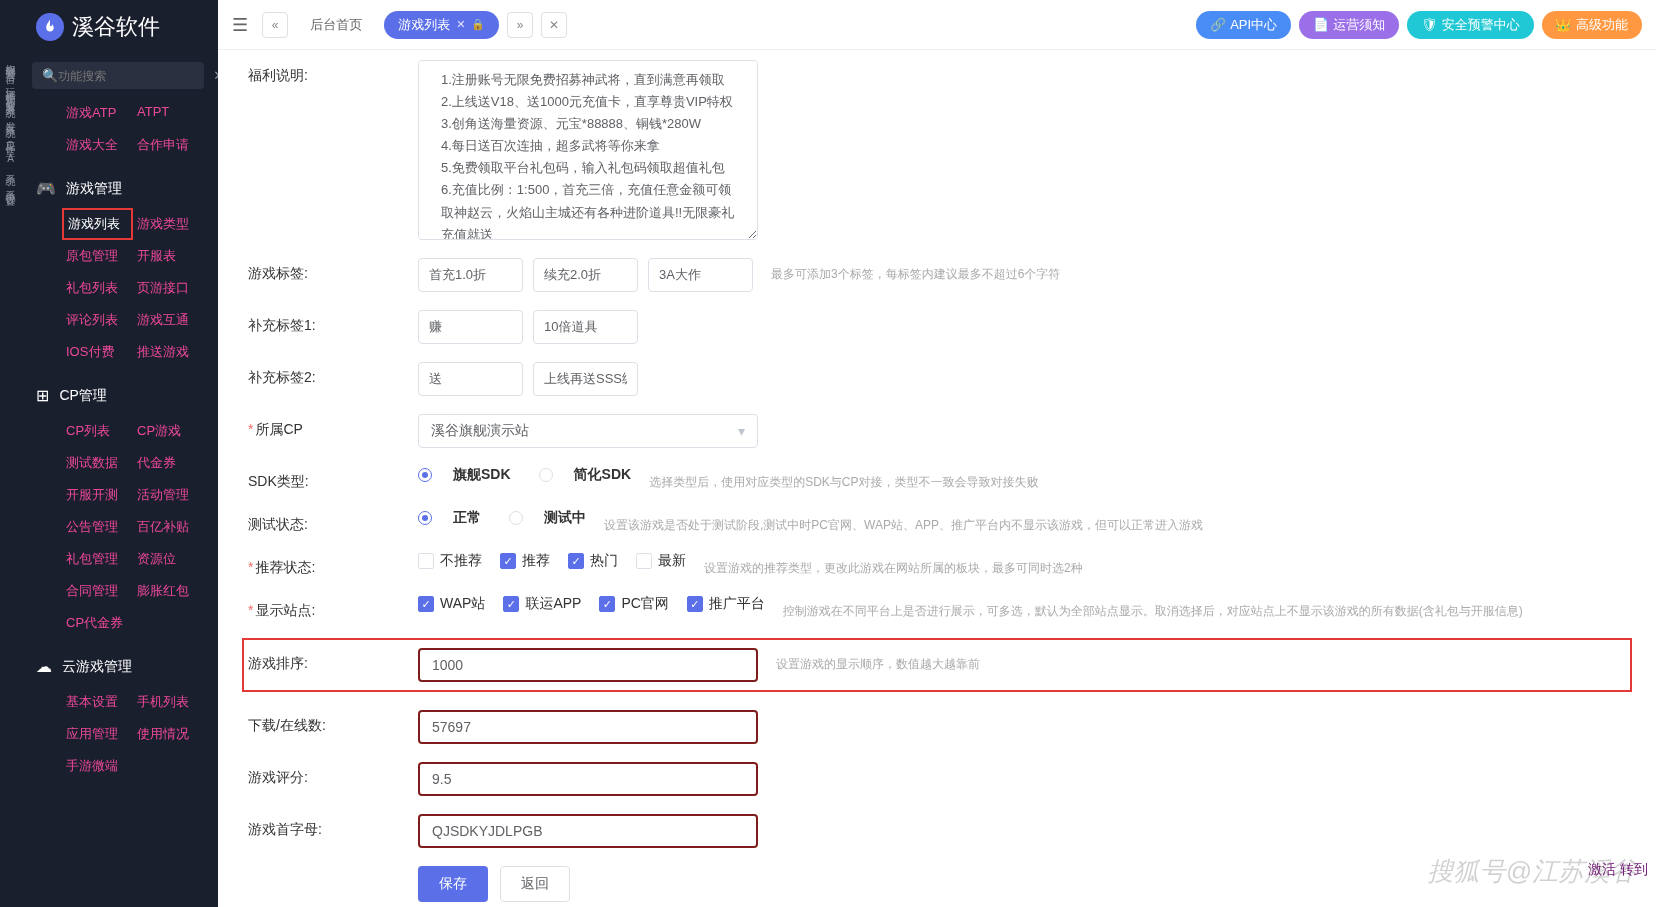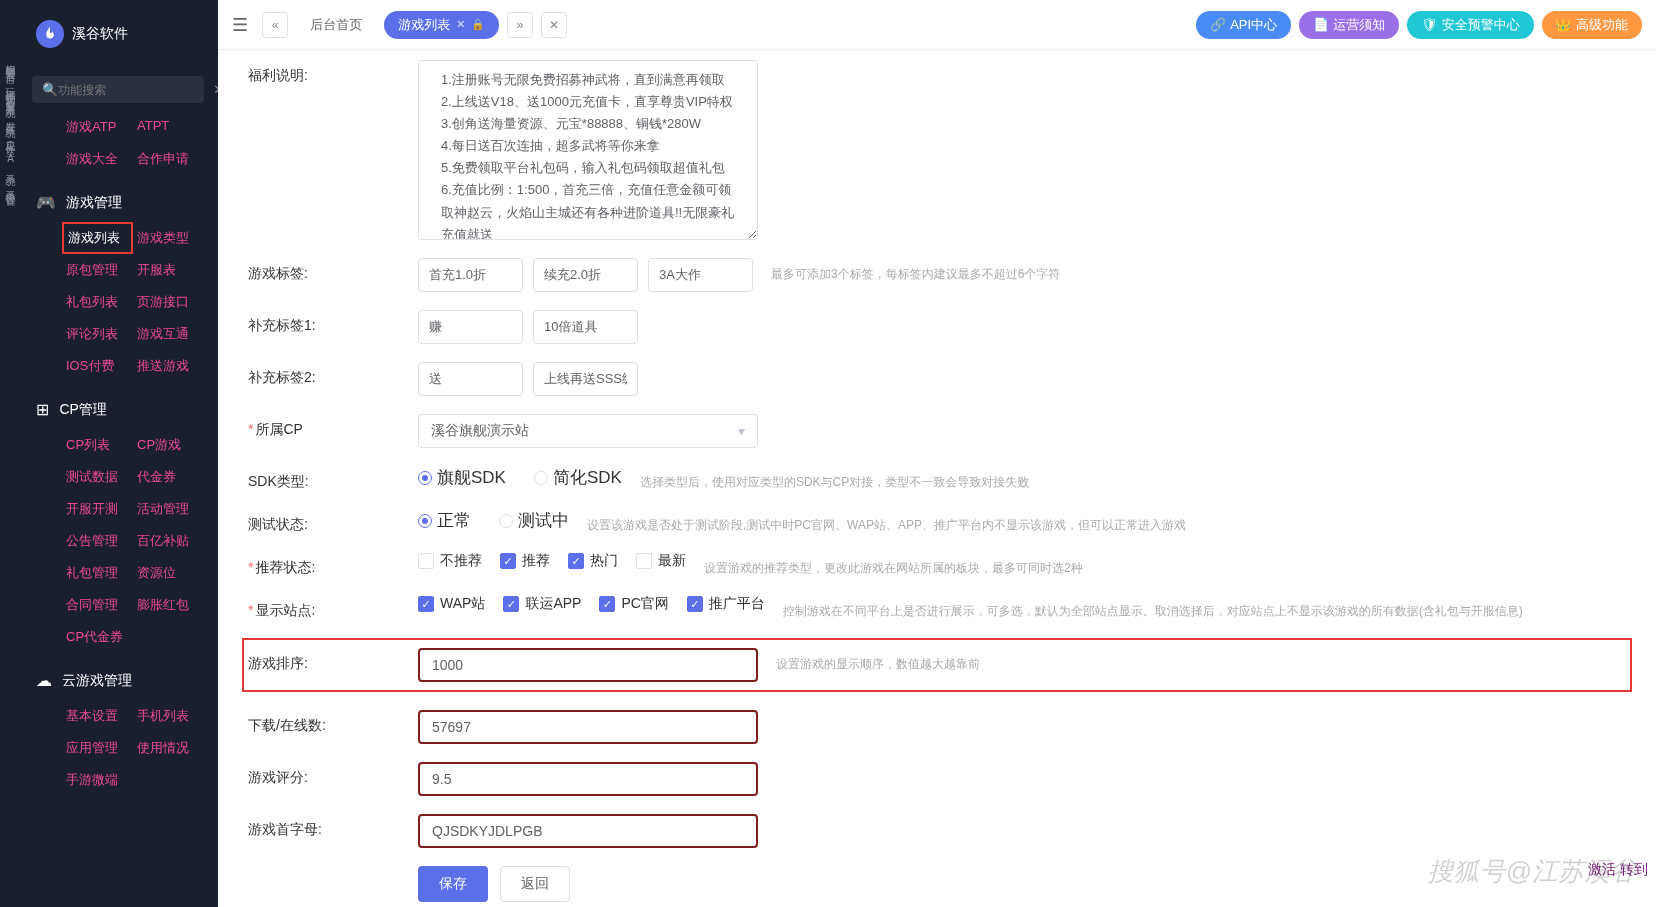--- a/index.html
+++ b/index.html
@@ -4,21 +4,21 @@
 <style>
 * { margin: 0; padding: 0; box-sizing: border-box; }
 body { font-family: "Microsoft YaHei", Arial, sans-serif; font-size: 13px; background: #f5f5f5; color: #333; }
 
 
 .left-rail { position: fixed; left: 0; top: 0; width: 18px; height: 100%; background: #1a1f2e; color: #8a8f9c; display: flex; flex-direction: column; font-size: 10px; text-align: center; line-height: 1.2; padding-top: 50px; z-index: 30; }
 .left-rail div { padding: 6px 2px; writing-mode: vertical-rl; text-orientation: upright; letter-spacing: 2px; }
 
 
 .sidebar { position: fixed; left: 18px; top: 0; width: 200px; height: 100%; background: #1a1f2e; color: #c0c4cc; overflow-y: auto; z-index: 20; }
-.logo { display: flex; align-items: center; padding: 20px 18px; color: #fff; font-size: 14px; font-weight: 500; }
+.logo { display: flex; align-items: center; padding: 12px 18px; color: #fff; font-size: 22px; font-weight: 500; }
 .logo-icon { width: 28px; height: 28px; background: #5b6fe8; border-radius: 50%; margin-right: 8px; display: flex; align-items: center; justify-content: center; }
 .logo-icon svg { width: 18px; height: 18px; fill: #fff; }
 .search-box { margin: 8px 14px; background: #2a3040; border-radius: 4px; display: flex; align-items: center; padding: 6px 10px; }
 .search-box input { background: transparent; border: none; color: #84cc16; flex: 1; outline: none; font-size: 12px; }
 .search-box .icon { color: #8a8f9c; font-size: 13px; }
 .menu-group-title { display: flex; align-items: center; padding: 10px 18px; color: #fff; font-size: 14px; }
 .menu-group-title .icon { margin-right: 10px; font-size: 16px; }
 .menu-items { display: flex; flex-wrap: wrap; padding: 0 14px 8px 44px; }
 .menu-item { width: 50%; padding: 7px 4px; font-size: 13px; color: #ec4899; cursor: pointer; }
 .menu-item.active { color: #fff; border: 2px solid #e53935; padding: 5px 4px; }
@@ -46,21 +46,21 @@
 .form-label { width: 170px; text-align: left; padding-top: 7px; font-size: 14px; color: #333; flex-shrink: 0; }
 .form-label .req { color: #f56c6c; margin-right: 2px; }
 .form-control { display: flex; align-items: center; flex-wrap: wrap; gap: 10px; }
 .form-hint { color: #aaa; font-size: 12px; margin-left: 18px; padding-top: 8px; flex: 1; }
 .textarea { width: 340px; height: 180px; border: 1px solid #dcdfe6; border-radius: 4px; padding: 8px 22px; font-size: 13px; line-height: 1.7; color: #606266; resize: both; font-family: inherit; }
 .input-sm { width: 105px; height: 34px; border: 1px solid #dcdfe6; border-radius: 4px; padding: 0 10px; font-size: 13px; color: #606266; }
 .input-md { width: 340px; height: 34px; border: 2px solid #7f1d1d; border-radius: 4px; padding: 0 12px; font-size: 14px; color: #606266; }
 .select { width: 340px; height: 34px; border: 1px solid #dcdfe6; border-radius: 4px; padding: 0 12px; font-size: 14px; color: #606266; display: flex; align-items: center; justify-content: space-between; cursor: pointer; }
 .select .caret { color: #c0c4cc; }
 .radio-group { display: flex; gap: 28px; }
-.radio-item { display: flex; align-items: center; gap: 5px; font-size: 17px; cursor: pointer; }
+.radio-item { display: flex; align-items: center; gap: 21px; font-size: 14px; cursor: pointer; font-weight: bold; }
 .radio { width: 14px; height: 14px; border: 1px solid #dcdfe6; border-radius: 50%; display: flex; align-items: center; justify-content: center; }
 .radio.checked { border-color: #5b6fe8; }
 .radio.checked::after { content: ''; width: 6px; height: 6px; background: #5b6fe8; border-radius: 50%; }
 .checkbox-item { display: flex; align-items: center; gap: 6px; font-size: 14px; cursor: pointer; }
 .checkbox { width: 16px; height: 16px; border: 1px solid #dcdfe6; border-radius: 2px; display: flex; align-items: center; justify-content: center; }
 .checkbox.checked { background: #5b6fe8; border-color: #5b6fe8; color: #fff; font-size: 11px; }
 .btn { padding: 8px 20px; border-radius: 4px; font-size: 14px; cursor: pointer; border: 1px solid transparent; }
 .btn-primary { background: #5b6fe8; color: #fff; }
 .btn-default { background: #fff; color: #606266; border-color: #dcdfe6; }
 .btn-row { display: flex; gap: 12px; margin-left: 170px; }

